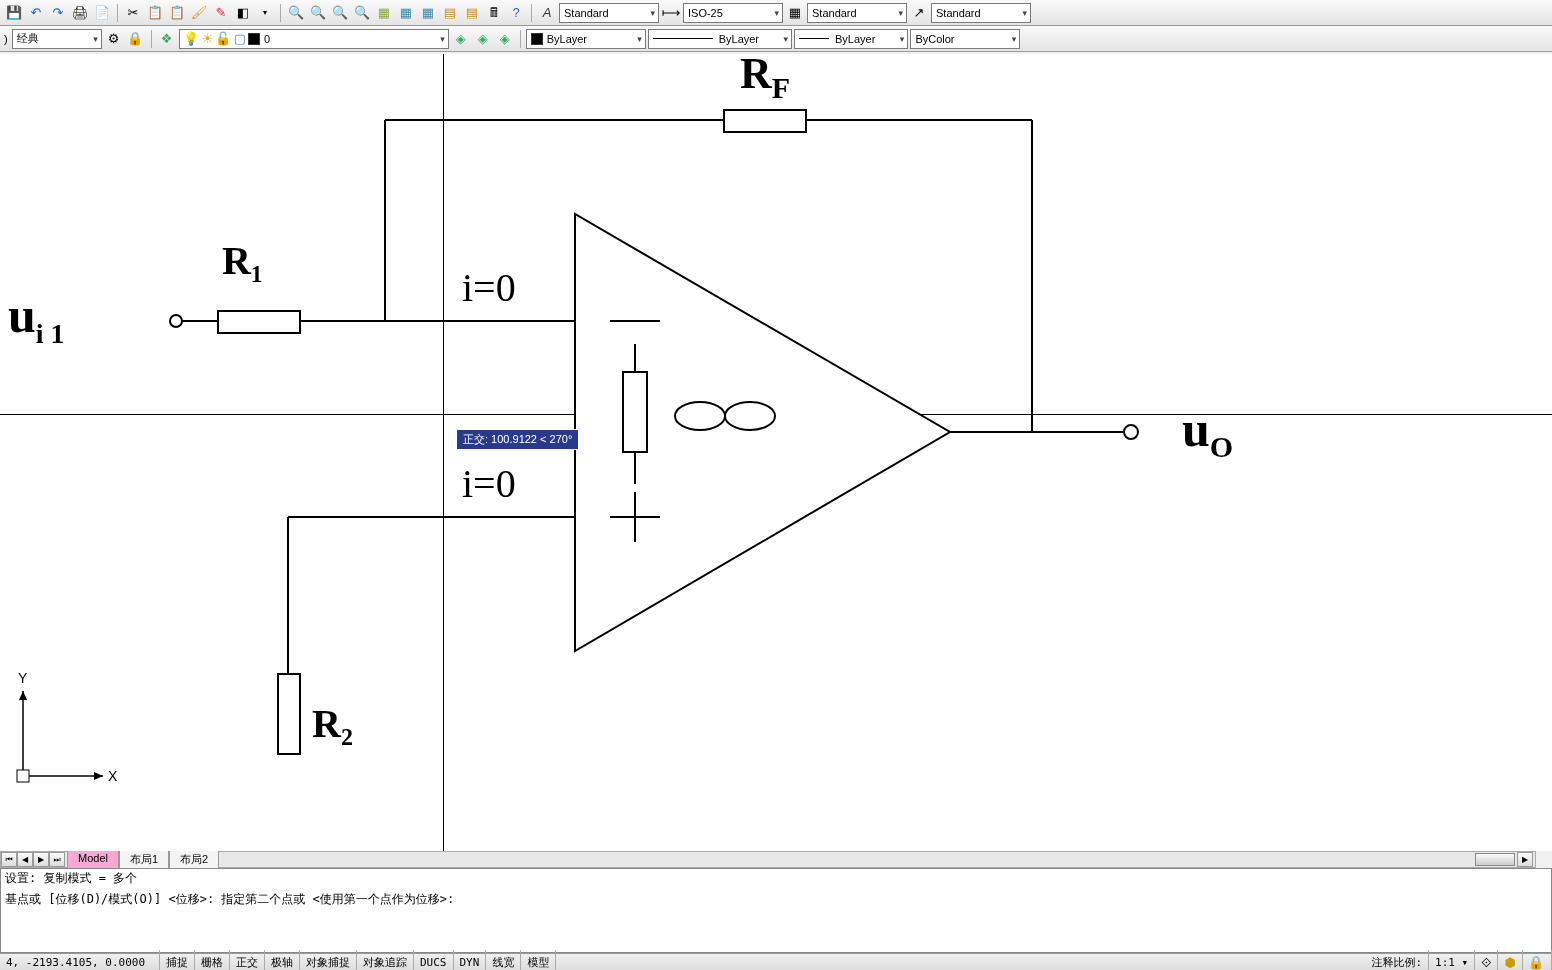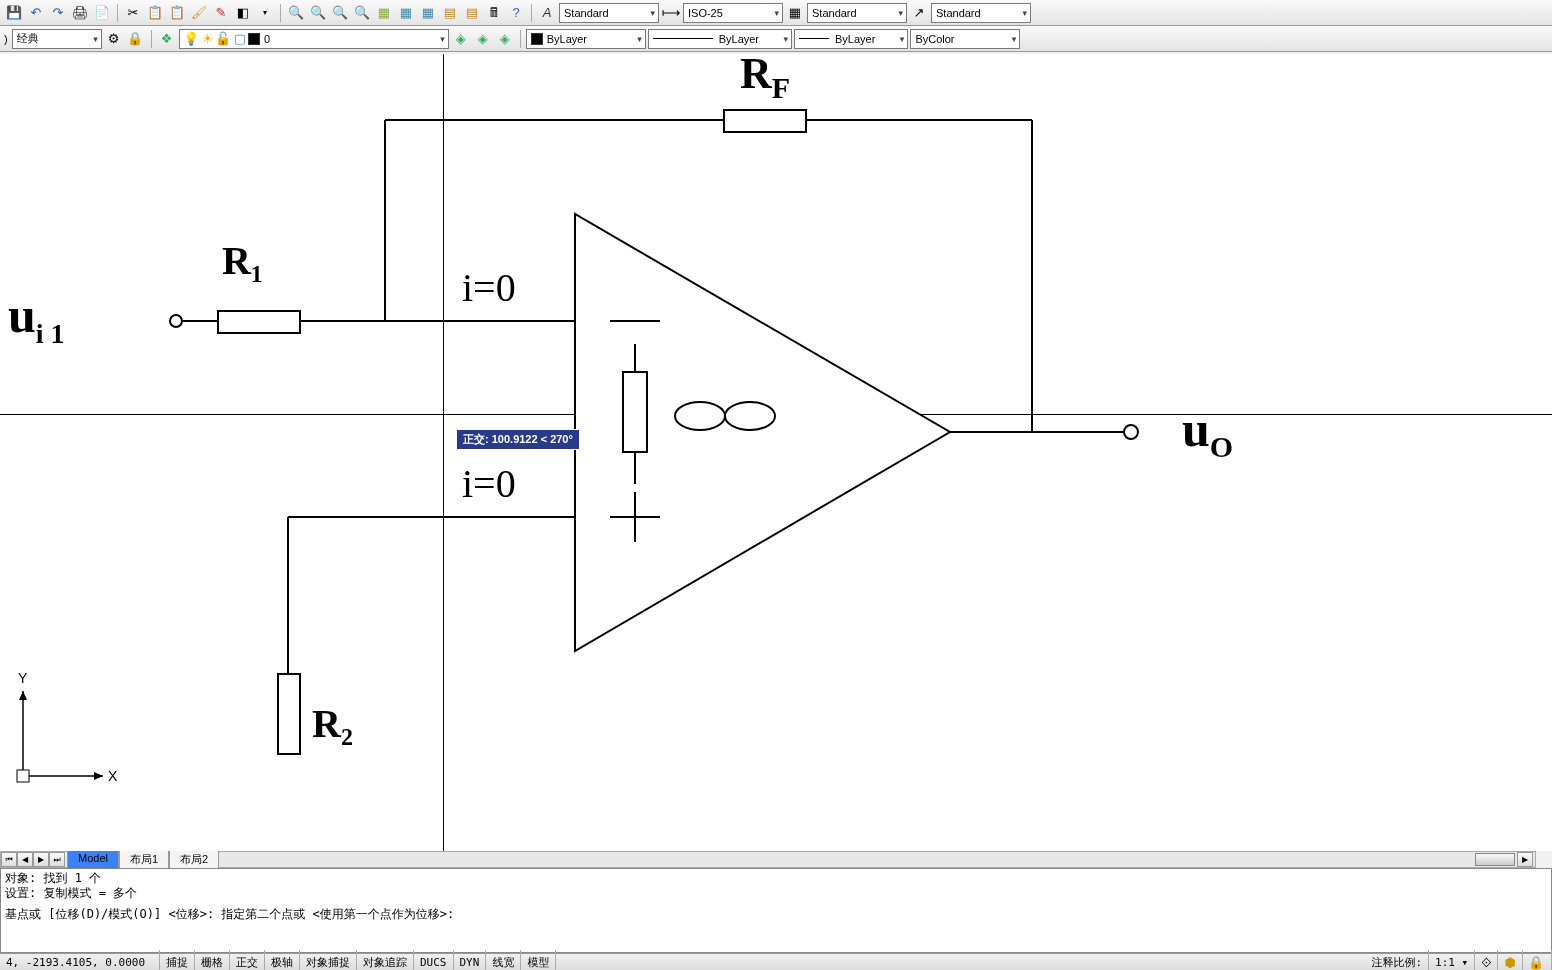--- a/index.html
+++ b/index.html
@@ -6,28 +6,28 @@
 body { font-family:"SimSun","Microsoft YaHei",Arial,sans-serif; font-size:12px; background:#f0f0f0; overflow:hidden; width:1552px; height:970px; position:relative; }
 .toolbar { background:linear-gradient(#fafafa,#e4e4e4); border-bottom:1px solid #999; padding:2px 4px; display:flex; align-items:center; gap:2px; height:26px; }
 .tb-btn { width:20px; height:20px; display:inline-flex; align-items:center; justify-content:center; border:1px solid transparent; cursor:pointer; }
 .tb-sep { width:1px; height:18px; background:#aaa; margin:0 3px; }
 .dropdown { background:#fff; border:1px solid #7a7a7a; height:20px; font-size:11px; padding:1px 32px 1px 4px; min-width:100px; position:relative; display:inline-flex; align-items:center; cursor:pointer; }
 .dropdown::after { content:"▾"; position:absolute; right:3px; color:#444; font-size:9px; }
 .dd-small { min-width:60px; }
 .canvas-area { position:absolute; top:54px; left:0; right:0; bottom:119px; background:#fff; overflow:hidden; }
 .crosshair-v { position:absolute; width:1px; background:#000; top:0; bottom:0; left:443px; }
 .crosshair-h { position:absolute; height:1px; background:#000; left:0; right:0; top:360px; }
-.tooltip { position:absolute; background:#2a3a8a; color:#fff; font-size:11px; padding:2px 6px; border:1px solid #fff; left:456px; top:375px;font-weight:bold; }
+.tooltip { position:absolute; background:#2a3a8a; color:#fff; font-size:11px; padding:2px 6px; border:1px solid #fff; left:456px; top:375px; }
 .ucs { position:absolute; left:8px; bottom:60px; width:110px; height:120px; }
 .scrollbar-h { position:absolute; bottom:102px; left:0; right:16px; height:17px; background:#e8e8e8; border:1px solid #aaa; display:flex; align-items:center; }
 .scroll-btn { width:16px; height:15px; background:linear-gradient(#fafafa,#ddd); border:1px solid #999; display:inline-flex; align-items:center; justify-content:center; font-size:8px; cursor:pointer; }
 .scroll-thumb { width:40px; height:13px; background:linear-gradient(#fafafa,#ccc); border:1px solid #888; margin-left:2px; }
 .tabs { display:flex; margin-left:2px; }
 .tab { padding:1px 10px; font-size:11px; background:#f4f4f4; border:1px solid #999; border-top:none; cursor:pointer; }
-.tab.active { background:#3b82f6; }
+.tab.active { background:#f9a8d4; }
 .cmd-area { position:absolute; bottom:17px; left:0; right:0; height:85px; background:#fff; border:1px solid #888; font-family:"SimSun",monospace; font-size:12px; padding:2px 4px; overflow:hidden; line-height:15px; }
 .status-bar { position:absolute; bottom:0; left:0; right:0; height:17px; background:linear-gradient(#f0f0f0,#ddd); border-top:1px solid #999; display:flex; align-items:center; font-size:11px; }
 .status-cell { padding:12px 6px; border-right:1px solid #aaa; height:15px; display:inline-flex; align-items:center; cursor:pointer; font-family:"SimSun",monospace; }
 .ico { font-size:13px; line-height:1; }
 .layer-swatch { width:12px; height:12px; background:#000; border:1px solid #333; display:inline-block; margin-right:4px; }
 .bylayer-line { display:inline-block; width:60px; border-top:1px solid #000; margin-right:6px; vertical-align:middle; }
 </style>
 </head>
 <body>
 
@@ -249,21 +249,20 @@
     <div class="tab active">Model</div>
     <div class="tab">布局1</div>
     <div class="tab">布局2</div>
   </div>
   <div style="flex:1"></div>
   <div class="scroll-thumb" style="position:absolute;right:20px"></div>
   <span class="scroll-btn" style="position:absolute;right:2px">▶</span>
 </div>
 
 <div class="cmd-area">
-  <div>对象: 找到 1 个</div>
   <div>设置:  复制模式 = 多个</div>
   <div style="height:6px"></div>
   <div>基点或 [位移(D)/模式(O)] &lt;位移&gt;: 指定第二个点或 &lt;使用第一个点作为位移&gt;:</div>
 </div>
 
 <div class="status-bar">
   <span class="status-cell" style="min-width:160px">4, -2193.4105, 0.0000</span>
   <span class="status-cell">捕捉</span>
   <span class="status-cell">栅格</span>
   <span class="status-cell">正交</span>

